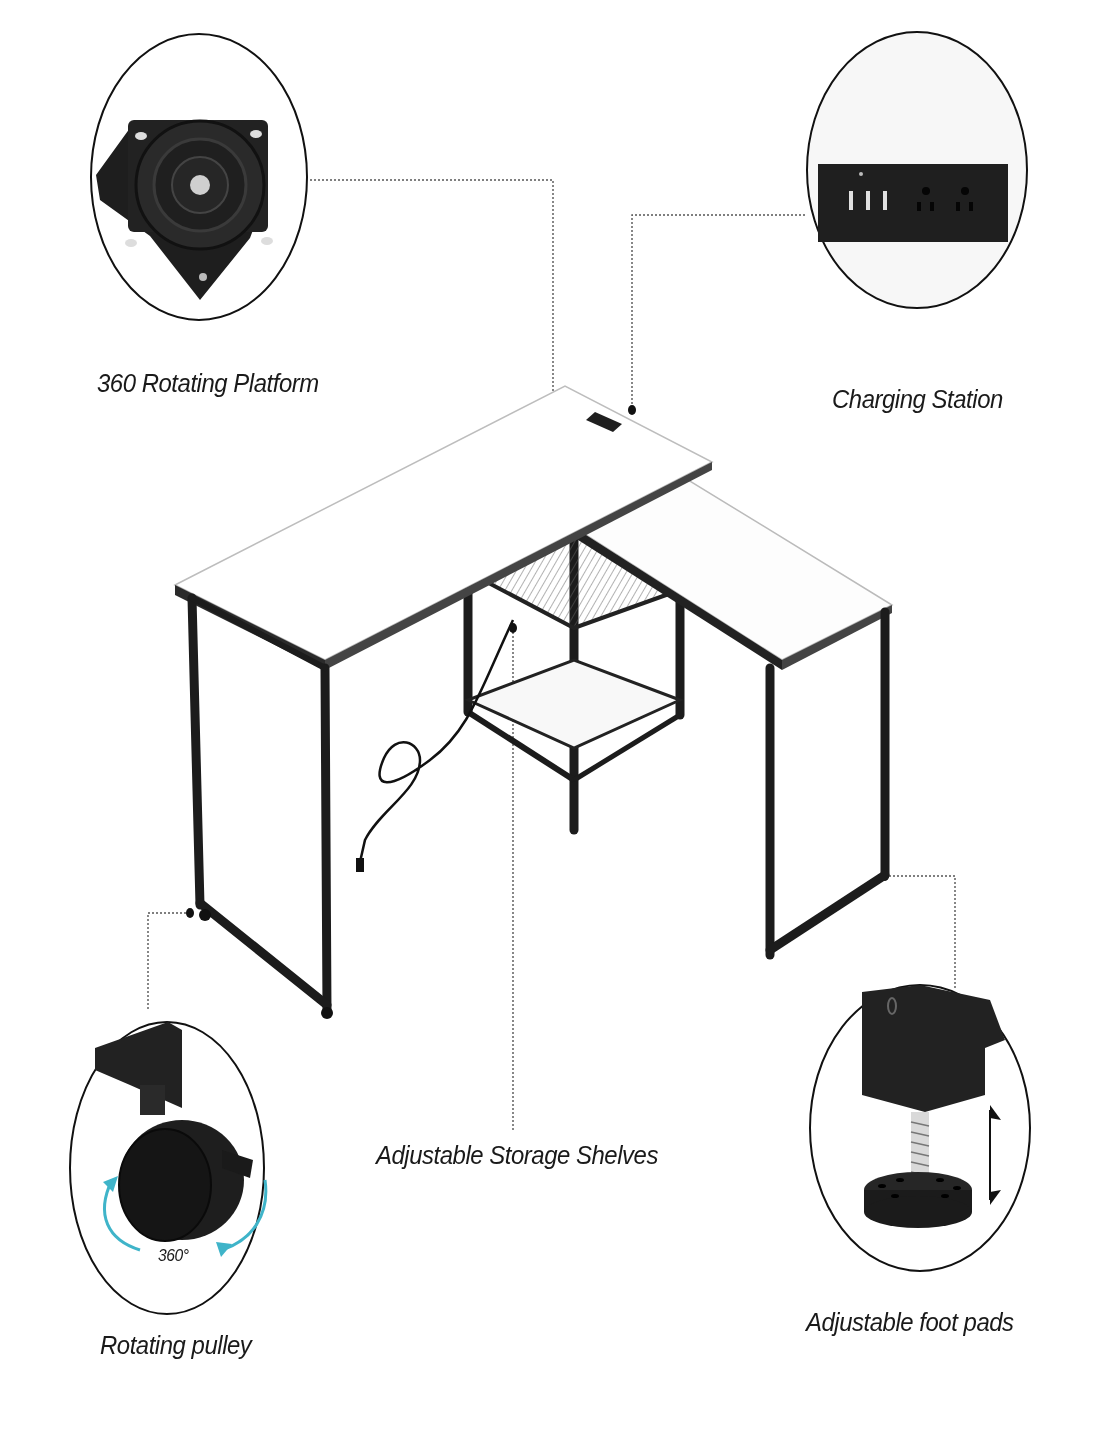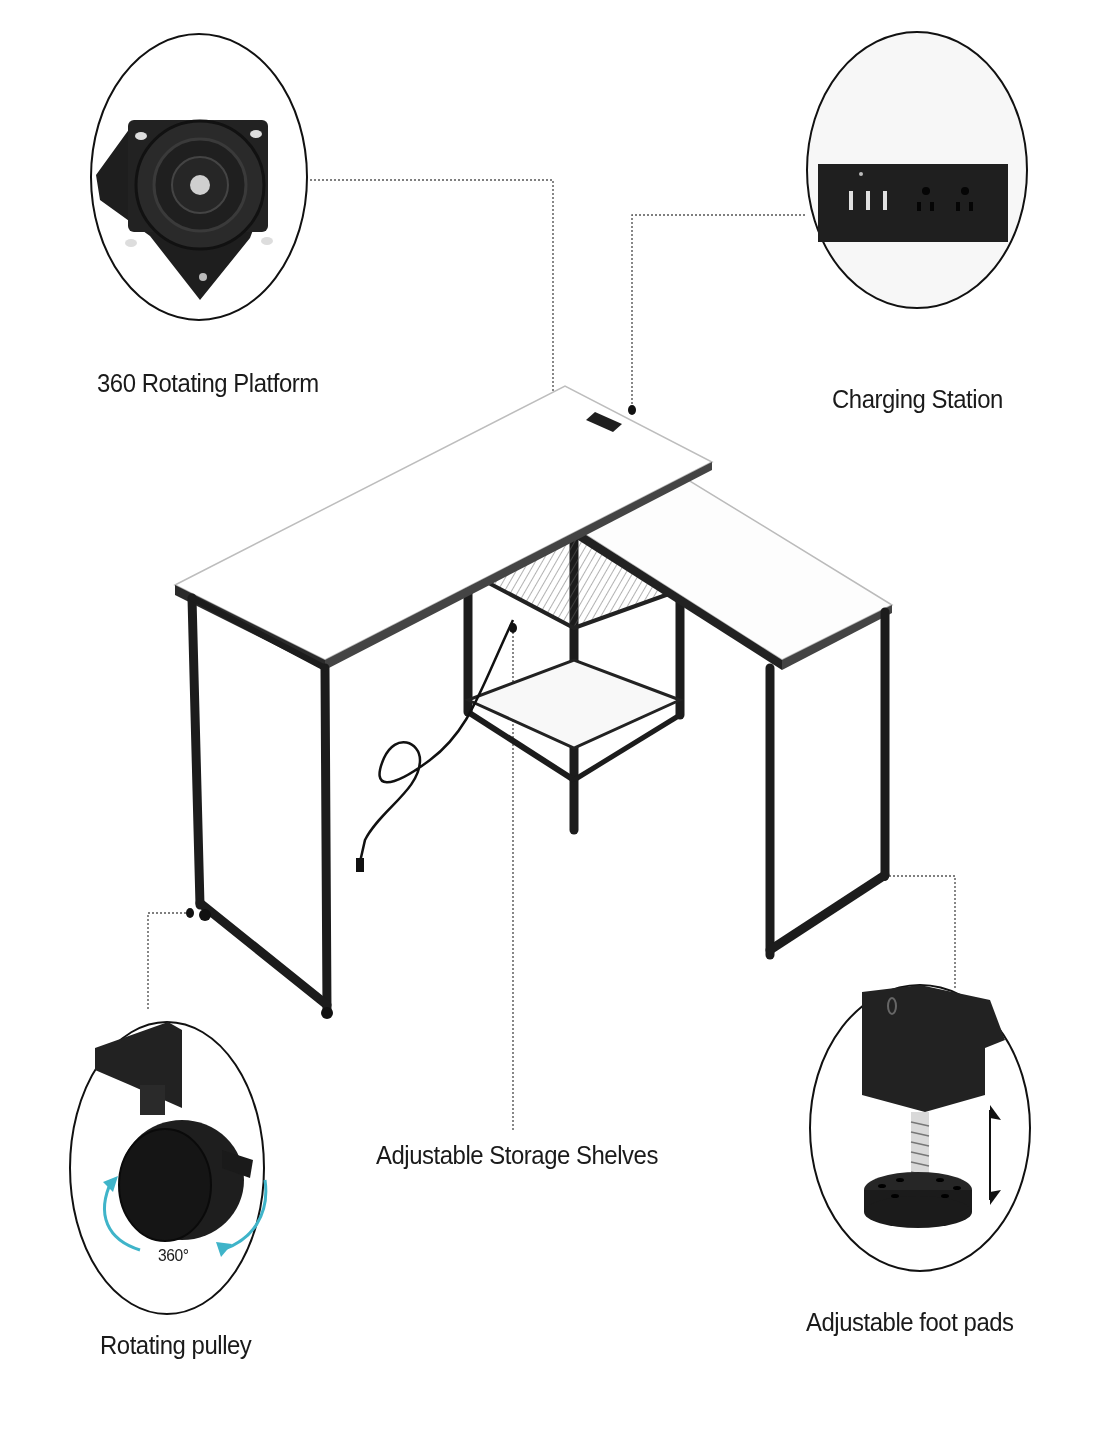--- a/index.html
+++ b/index.html
@@ -1,18 +1,18 @@
 <!DOCTYPE html>
 <html><head>
 <meta charset="utf-8">
 <style>
   html, body { margin: 0; padding: 0; background: #ffffff; }
   body { width: 1113px; height: 1440px; position: relative; overflow: hidden;
          font-family: "Liberation Sans", "DejaVu Sans", sans-serif; }
-  .canvas { position: absolute; left: 0; top: 0; width: 1113px; height: 1440px; }
+  .canvas { position: absolute; left: 0; top: 0; width: 1113px; height: 1440px; font-style: italic; }
   .label { position: absolute; font-size: 26px; color: #1a1a1a; letter-spacing: -0.5px;
            transform: scaleX(0.92); transform-origin: left center; white-space: nowrap; }
   svg { position: absolute; left: 0; top: 0; }
 </style>
 </head>
 <body>
 
 <div class="canvas">
 
   <svg width="1113" height="1440" viewBox="0 0 1113 1440">

